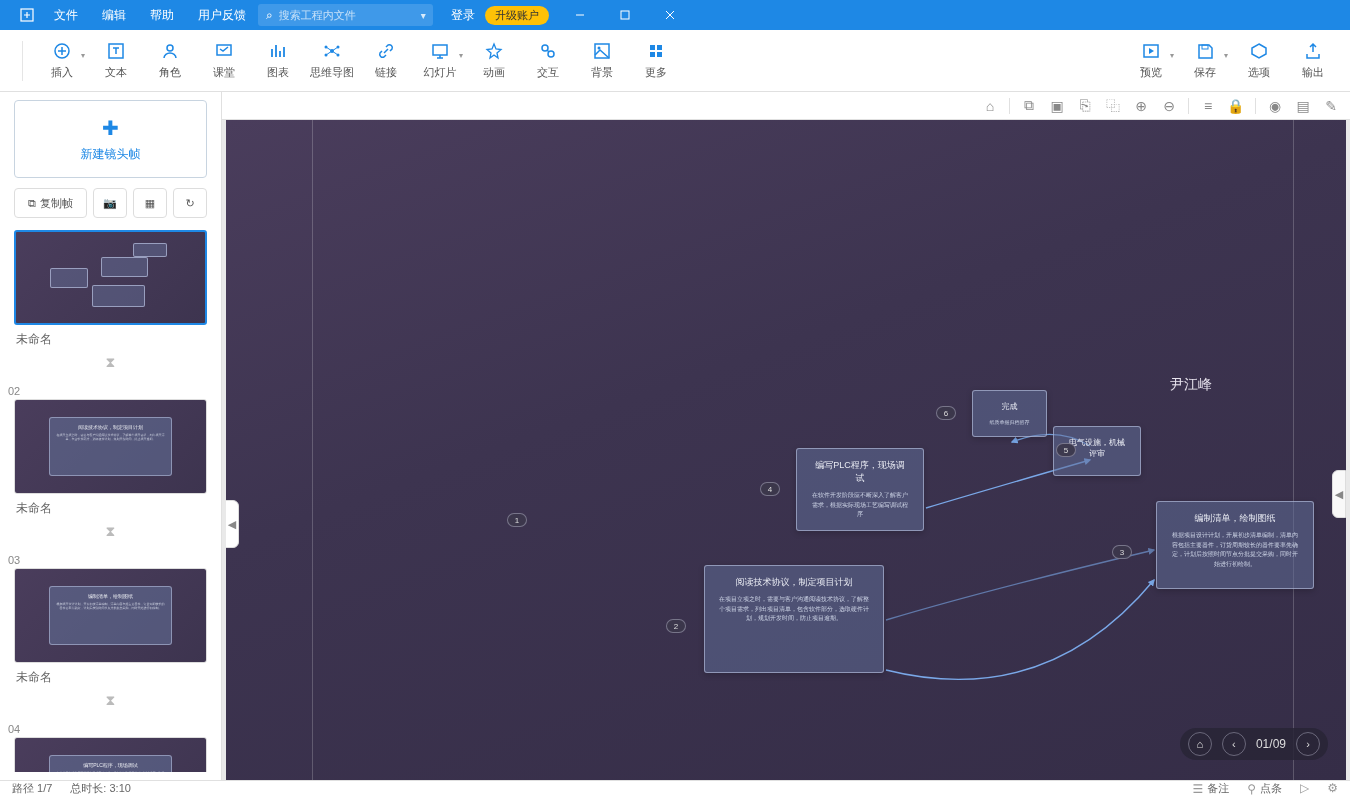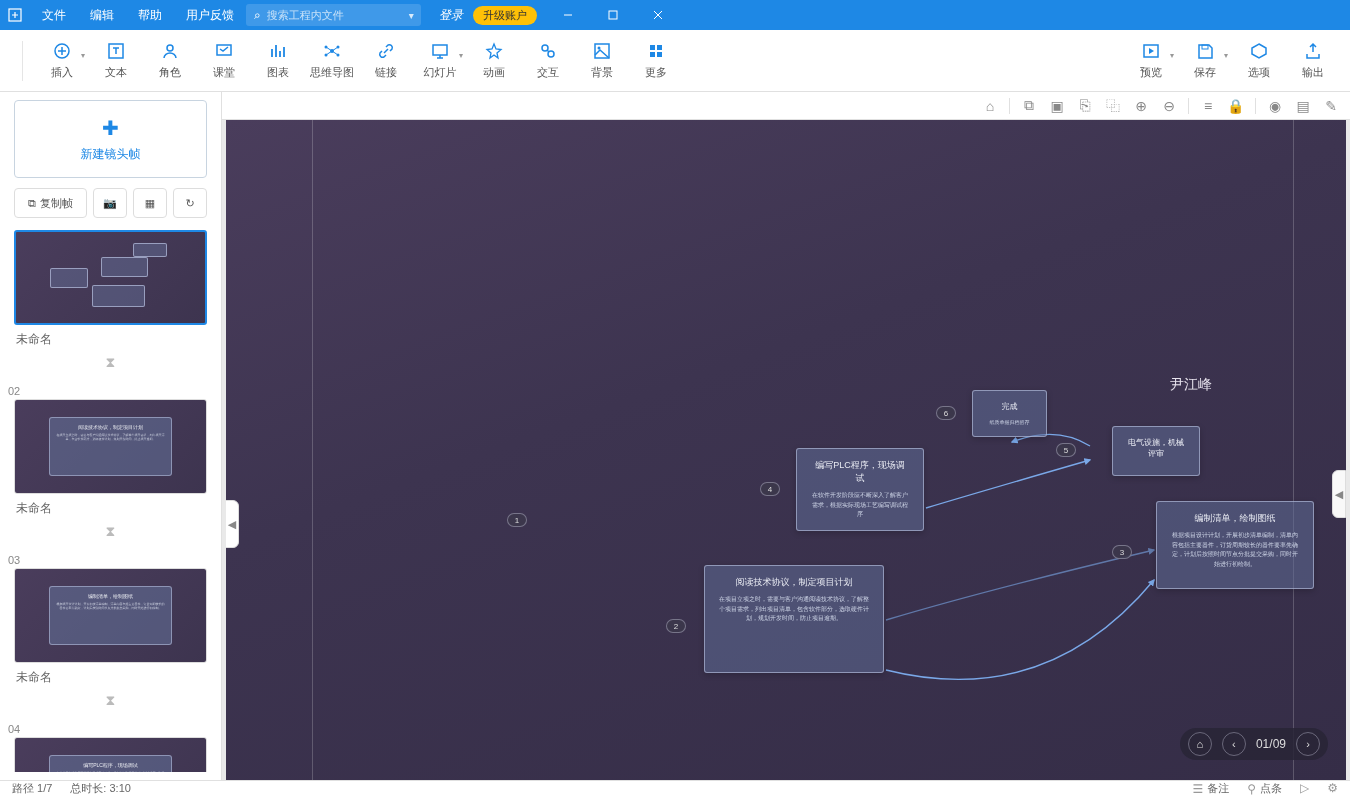--- a/index.html
+++ b/index.html
@@ -1,28 +1,28 @@
 <!DOCTYPE html>
 <html><head>
 <meta charset="utf-8">
 <style>
 * { margin: 0; padding: 0; box-sizing: border-box; font-family: "Microsoft YaHei", sans-serif; }
 body { width: 1350px; height: 800px; background: #f4f4f4; overflow: hidden; position: relative; }
 
 
-.titlebar { height: 30px; background: #1e88e5; display: flex; align-items: center; color: #fff; font-size: 12px; }
+.titlebar { height: 30px; background: #1e88e5; display: flex; align-items: center; color: #fff; font-size: 12px; padding-left: 12px; }
 .titlebar .logo { width: 30px; display: flex; align-items: center; justify-content: center; }
 .titlebar .menu { display: flex; gap: 0; }
 .titlebar .menu span { padding: 0 12px; cursor: pointer; line-height: 30px; }
 .titlebar .title { flex: 1; text-align: center; }
 .titlebar .search { background: rgba(255,255,255,0.15); height: 22px; width: 175px; border-radius: 3px; display: flex; align-items: center; padding: 0 8px; margin-right: 8px; }
 .titlebar .search input { background: none; border: none; outline: none; color: #fff; font-size: 11px; flex: 1; }
 .titlebar .search input::placeholder { color: rgba(255,255,255,0.7); }
 .titlebar .dropdown-icon { color: rgba(255,255,255,0.8); font-size: 10px; }
-.titlebar .login { padding: 0 10px; font-style: italic; }
+.titlebar .login { padding: 0 10px; }
 .titlebar .upgrade { background: #ffc107; color: #333; border-radius: 10px; padding: 2px 10px; font-size: 11px; margin-right: 8px; }
 .titlebar .winbtn { width: 45px; height: 30px; display: flex; align-items: center; justify-content: center; cursor: pointer; }
 
 
 .toolbar { height: 62px; background: #fff; display: flex; align-items: center; padding: 0 10px; border-bottom: 1px solid #e0e0e0; }
 .tool-group { display: flex; align-items: center; }
 .tool-sep { width: 1px; height: 40px; background: #e5e5e5; margin: 0 12px; }
 .tool-btn { display: flex; flex-direction: column; align-items: center; justify-content: center; width: 54px; height: 56px; cursor: pointer; color: #555; font-size: 11px; gap: 4px; border-radius: 4px; position: relative; }
 .tool-btn .ico { width: 20px; height: 20px; display: flex; align-items: center; justify-content: center; color: #1e88e5; }
 .tool-btn.disabled { color: #bbb; }
@@ -393,21 +393,21 @@
         <path d="M864 326 Q830 305 786 322" stroke="#7aa8e8" stroke-width="1.4" fill="none" marker-end="url(#arr)"></path>
         <path d="M660 500 Q760 470 928 430" stroke="#7aa8e8" stroke-width="1.4" fill="none" marker-end="url(#arr)" opacity="0.6"></path>
       </svg>
 
       <div id="nodes">
           <div class="node sm" style="left: 746px; top: 270px; width: 75px; min-height: 45px;">
             <div class="nt">完成</div>
             <div class="nd">纸质单据归档留存</div>
           </div>
           <div class="num-badge" style="left: 710px; top: 286px;">6</div>
-          <div class="node sm" style="left: 886px; top: 306px; width: 88px; min-height: 48px;">
+          <div class="node sm" style="left: 827px; top: 306px; width: 88px; min-height: 48px;">
             <div class="nt">电气设施，机械评审</div>
           </div>
           <div class="num-badge" style="left: 830px; top: 323px;">5</div>
           <div class="node" style="left: 570px; top: 328px; width: 128px; min-height: 68px;">
             <div class="nt">编写PLC程序，现场调试</div>
             <div class="nd">在软件开发阶段应不断深入了解客户需求，根据实际现场工艺编写调试程序</div>
           </div>
           <div class="num-badge" style="left: 534px; top: 362px;">4</div>
           <div class="node" style="left: 930px; top: 381px; width: 158px; min-height: 88px;">
             <div class="nt">编制清单，绘制图纸</div>

